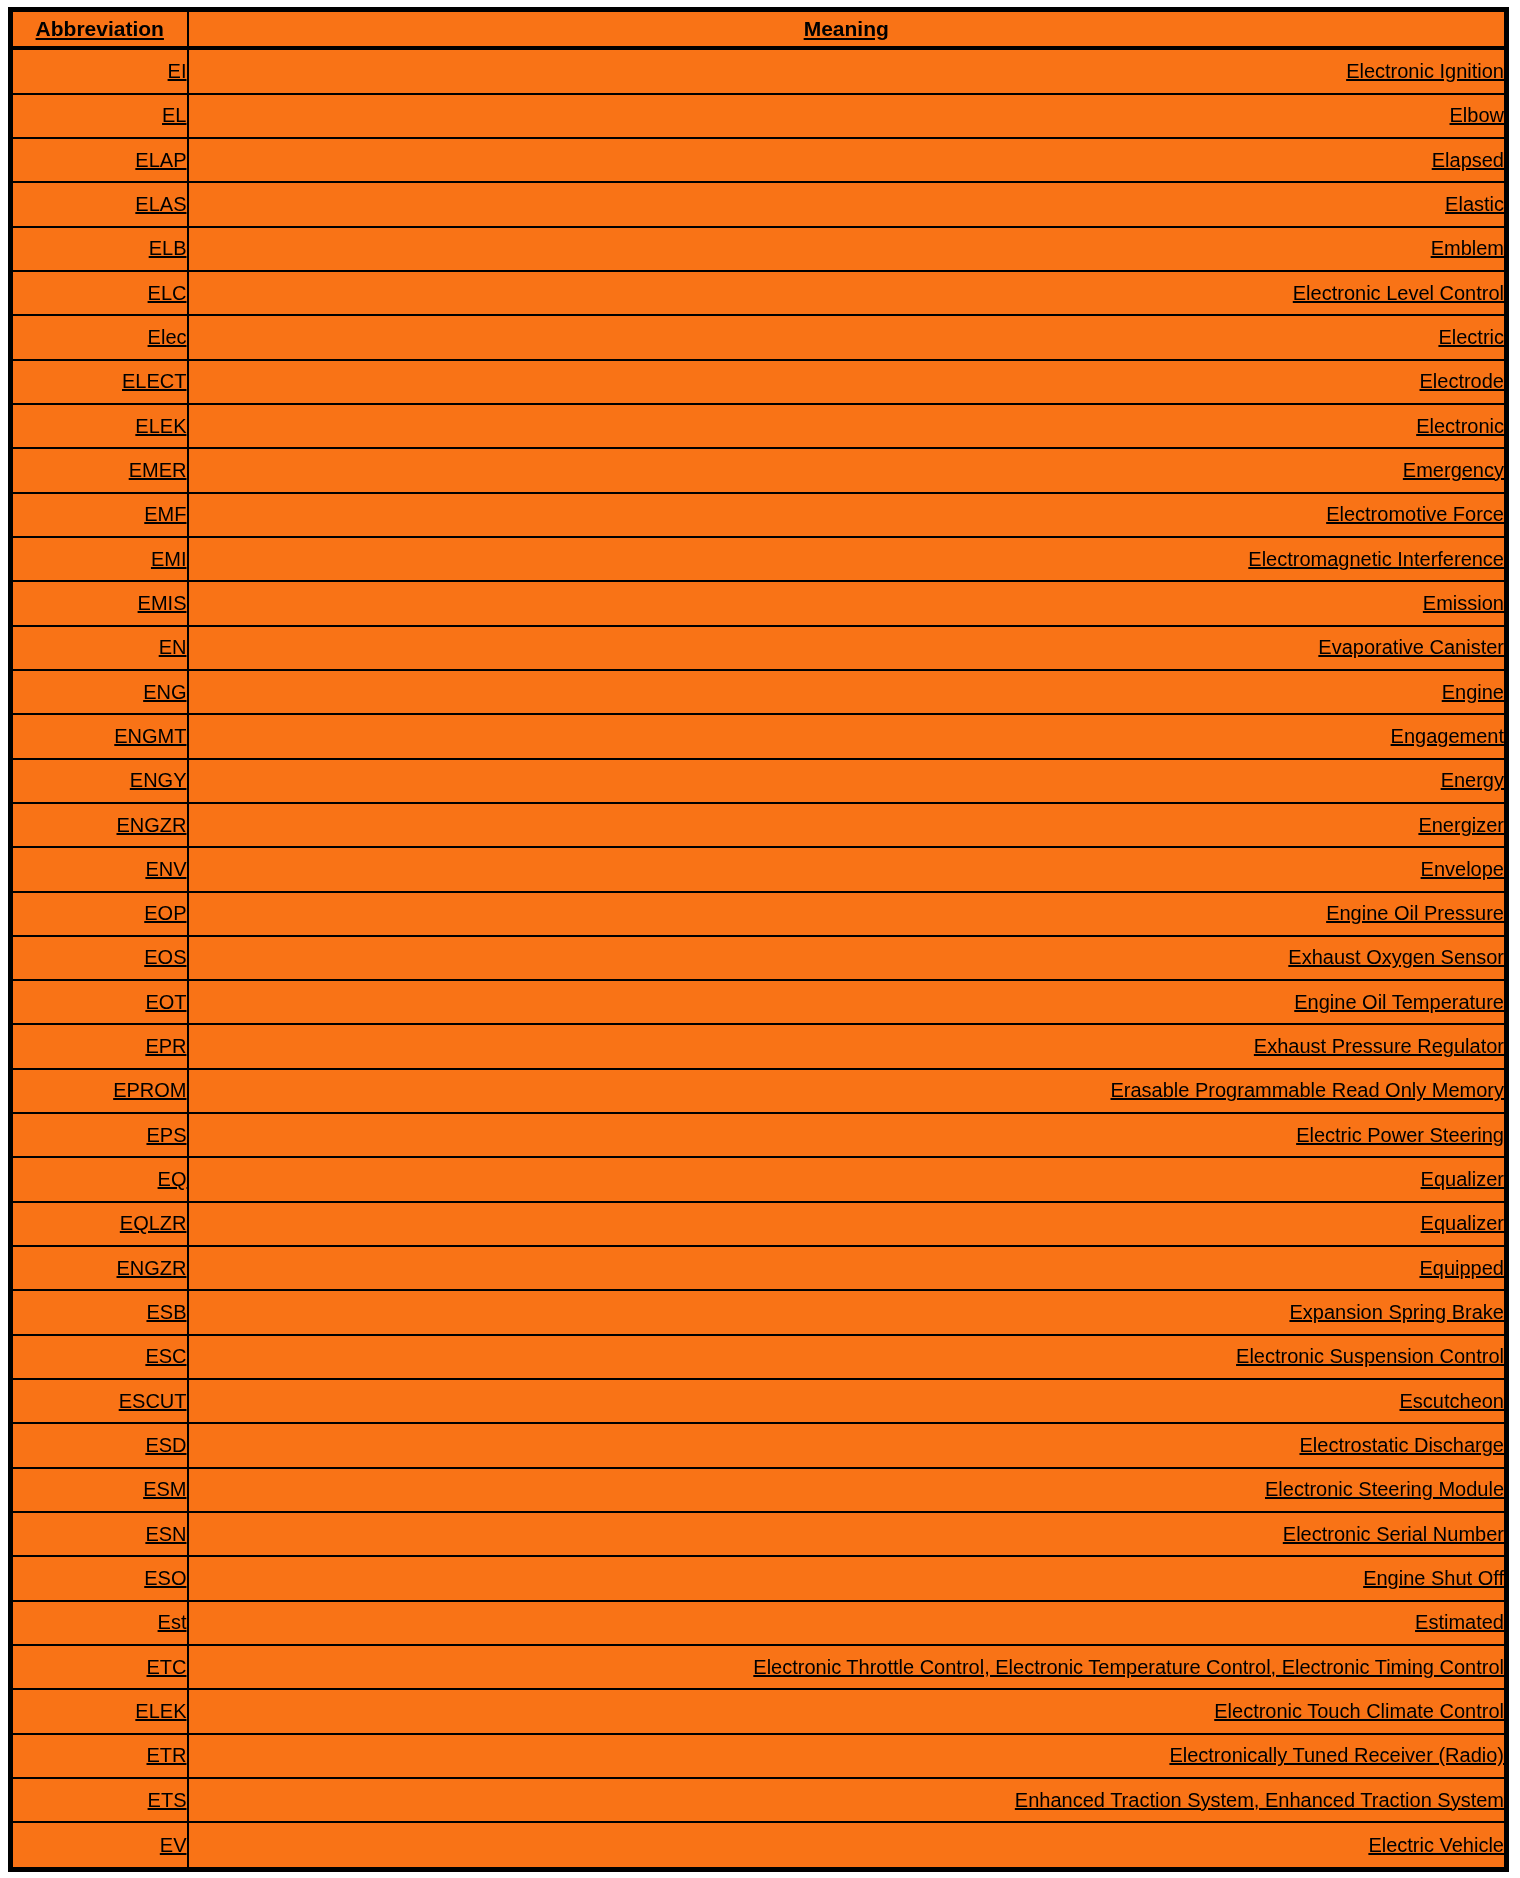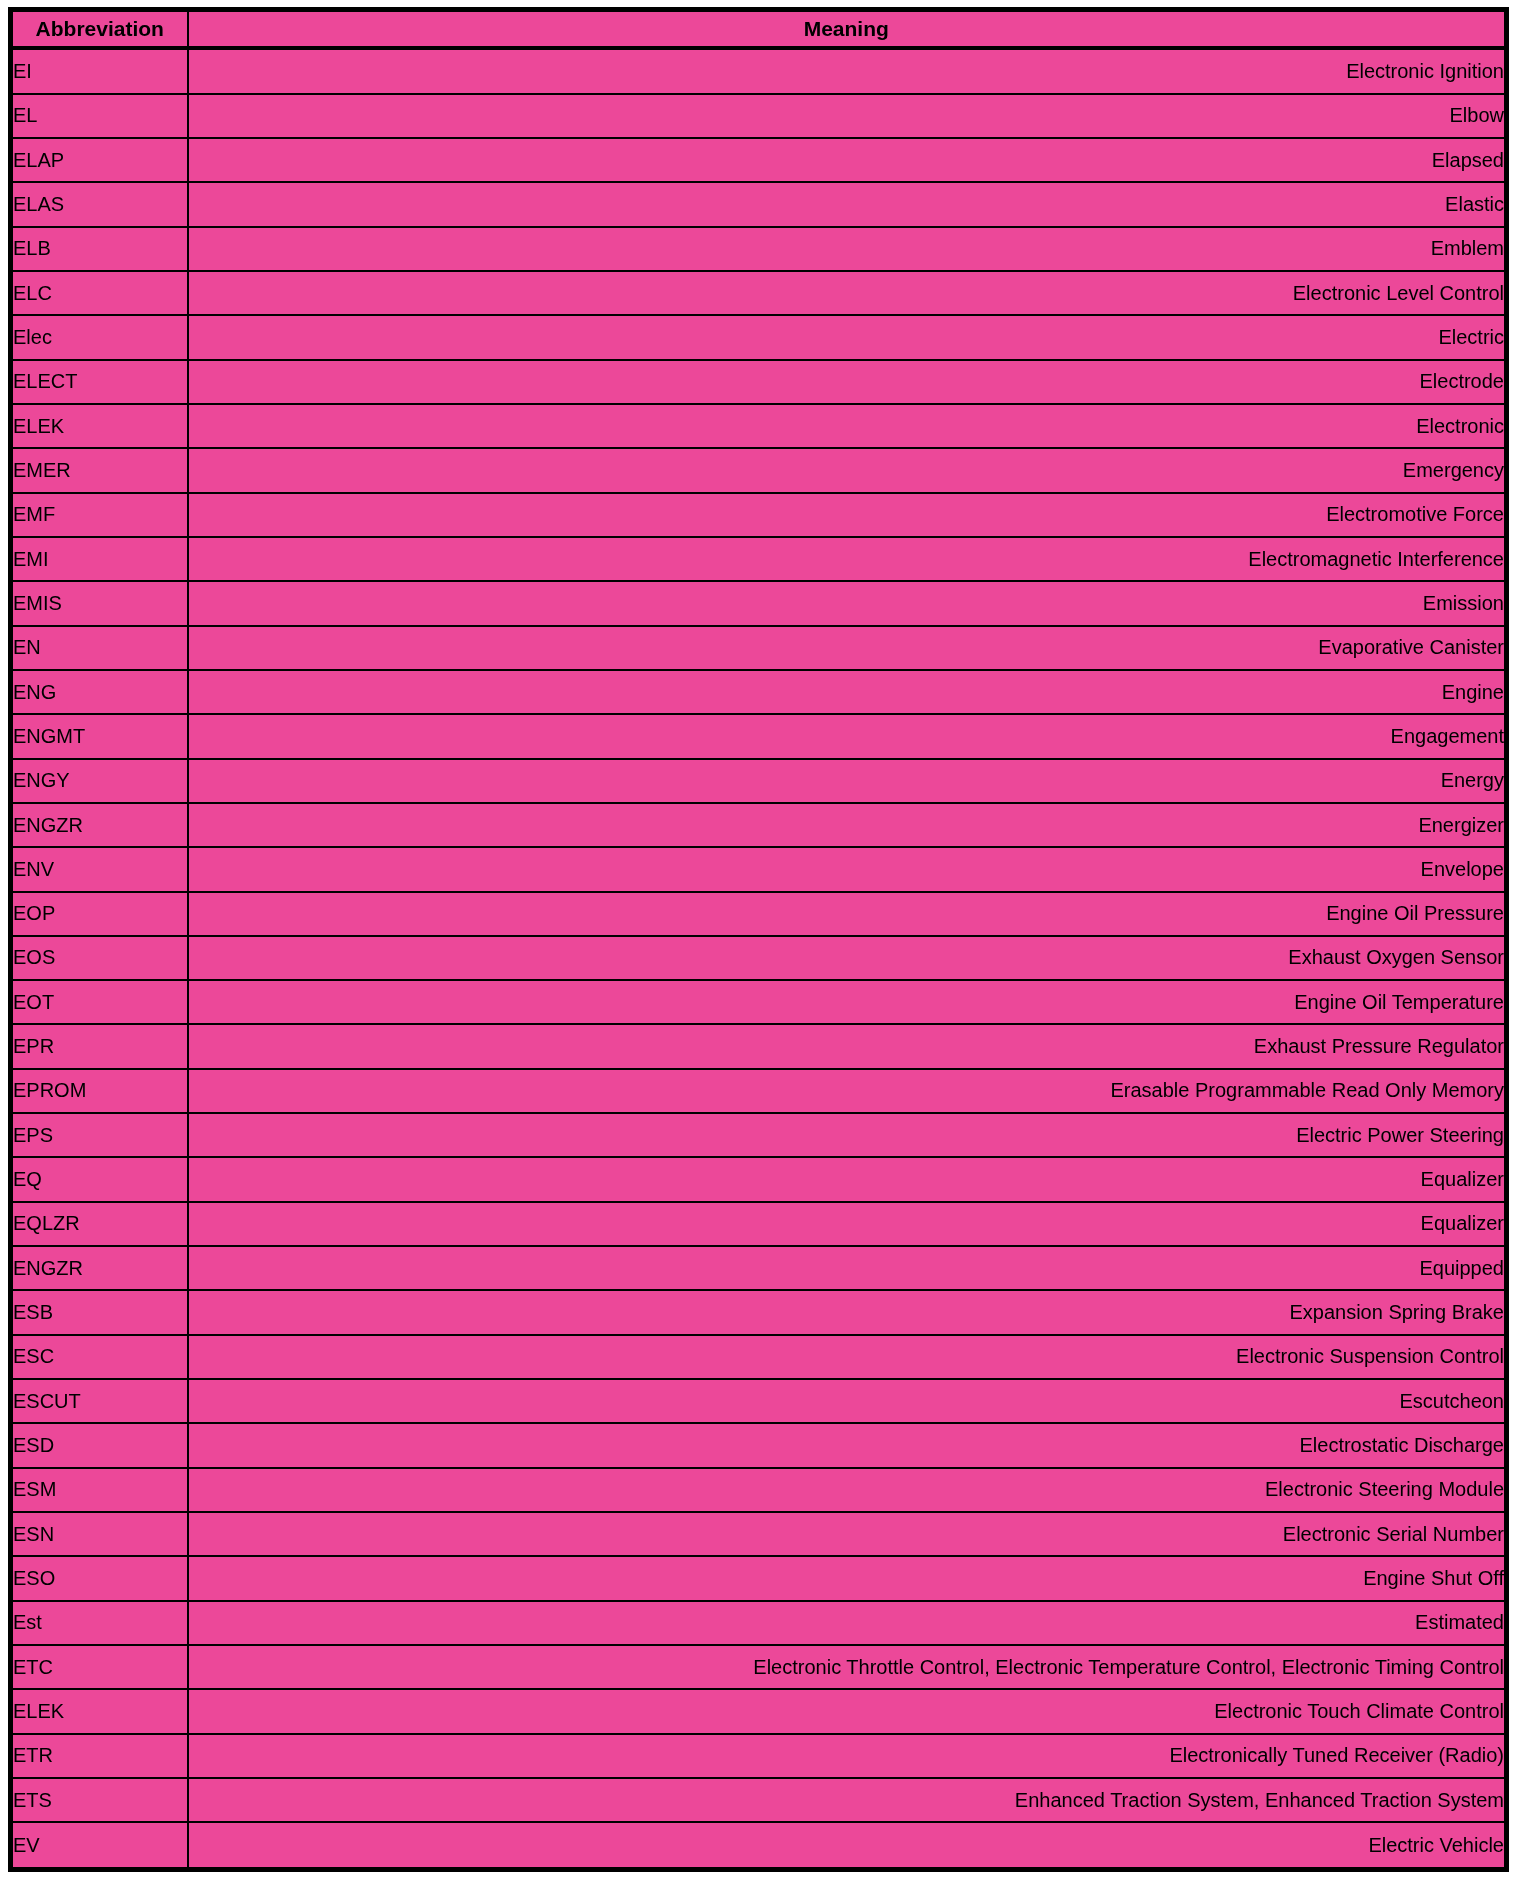--- a/index.html
+++ b/index.html
@@ -21,21 +21,22 @@
   }
   table.doc-table {
     position: absolute;
     left: 8px;
     top: 7px;
     width: 1501px;
     height: 1865px;
     border-collapse: collapse;
     table-layout: fixed;
     border: 5px solid #000000;
-    background: #ec4899;
+    background: #f97316;
+    text-decoration: underline;
   }
   table.doc-table col.col-abbr { width: 177px; }
   table.doc-table th,
   table.doc-table td {
     border: 2px solid #000000;
     padding: 0;
     color: #000000;
     white-space: nowrap;
     overflow: hidden;
   }
@@ -45,21 +46,21 @@
     font-weight: bold;
     text-align: center;
     vertical-align: middle;
     border-bottom: 4px solid #000000;
   }
   table.doc-table td {
     font-size: 20px;
     vertical-align: middle;
   }
   td.abbr-cell {
-    text-align: left;
+    text-align: right;
   }
   td.meaning-cell {
     text-align: right;
     padding-left: 9px;
   }
 </style>
 </head>
 <body>
 
 <div class="page">

